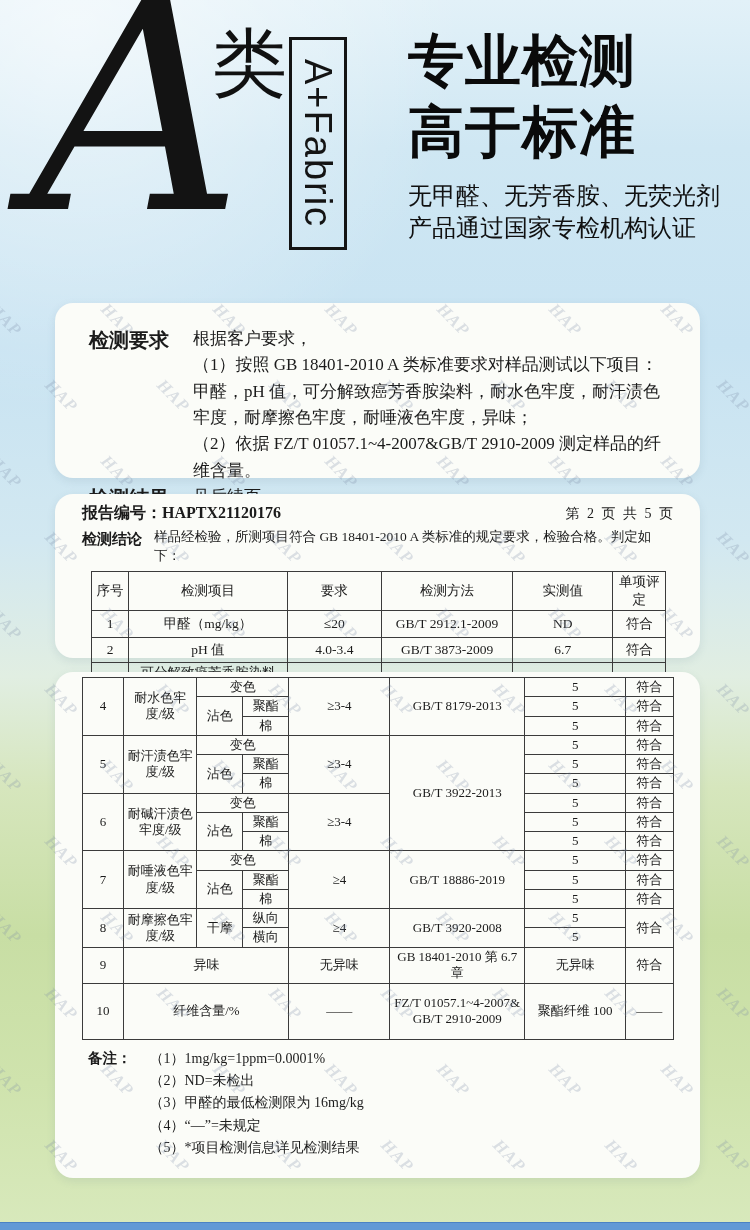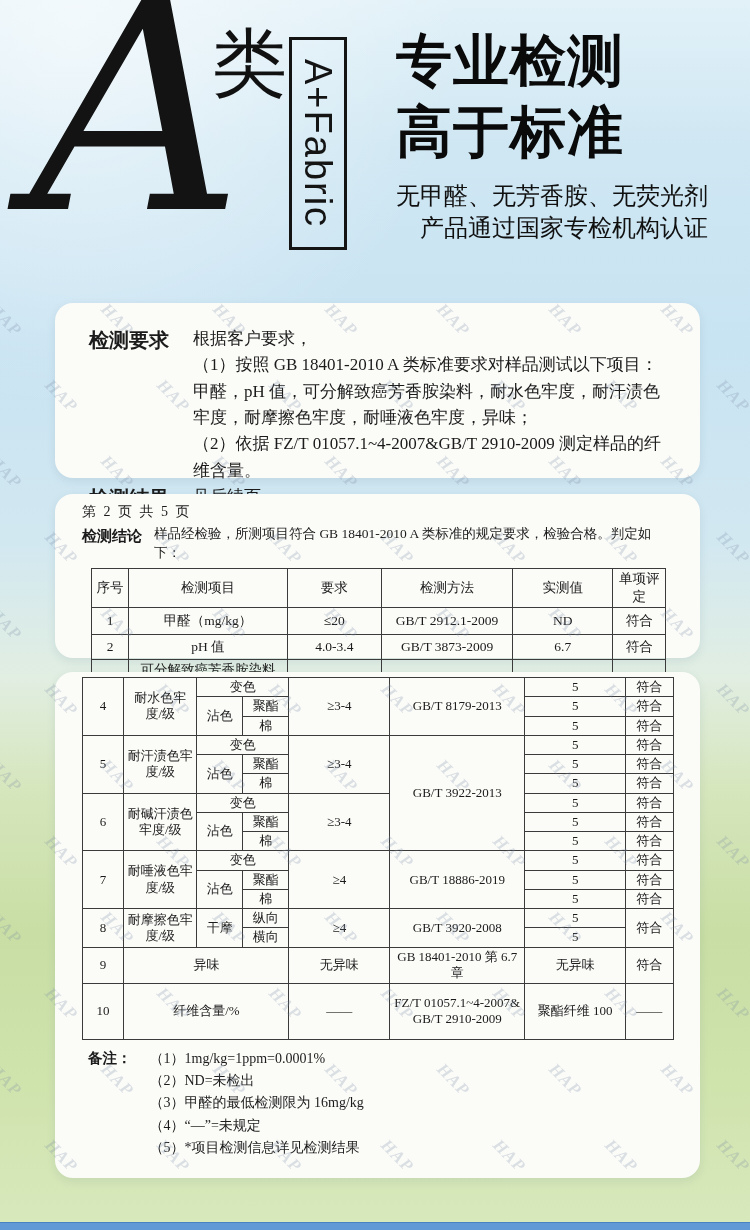--- a/index.html
+++ b/index.html
@@ -40,27 +40,27 @@
   }
   .fabric-badge {
     position:absolute; left:289px; top:37px; width:58px; height:213px;
     border:3px solid #141414; display:flex;
   }
   .fabric-badge span {
     margin:auto; writing-mode:vertical-rl; line-height:1;
     font-family:"Liberation Sans","DejaVu Sans",sans-serif;
     font-size:38px; font-weight:500; letter-spacing:2px; color:#141414;
   }
-  .hero-text { position:absolute; left:396px; top:26px; }
+  .hero-text { position:absolute; left:408px; top:26px; }
   .hero-title {
     font-family:"Liberation Sans","DejaVu Sans",sans-serif;
     font-weight:900; font-size:56px; line-height:1.26;
     letter-spacing:1px; color:#0a0a0a; white-space:nowrap;
   }
-  .hero-subs { margin-top:13px;text-align:right; }
+  .hero-subs { margin-top:13px; }
   .hero-sub {
     font-family:"Liberation Sans","DejaVu Sans",sans-serif;
     font-weight:500; font-size:24px; line-height:1.33; color:#101010; white-space:nowrap;
   }
 
   
   .card {
     position:relative; margin-left:55px; width:645px;
     background:#fbfcf8; border-radius:18px;
     box-shadow: 0 3px 9px rgba(90,120,140,.14);
@@ -236,20 +236,23 @@
     <div class="req-row">
       <div class="req-label">检测结果</div>
       <div class="req-body">
         <p>见后续页</p>
       </div>
     </div>
   </section>
 
   <section class="card card-report">
     <div class="report-head">
+      <div class="report-no">
+        <span>报告编号：</span><span>HAPTX21120176</span>
+      </div>
       <div class="page-info">第 2 页 共 5 页</div>
     </div>
     <div class="conclusion">
       <span class="conclusion-label">检测结论</span>
       <span>样品经检验，所测项目符合 GB 18401-2010 A 类标准的规定要求，检验合格。判定如下：</span>
     </div>
     <table class="t1">
       <colgroup>
         <col style="width:6.5%">
           <col style="width:27.6%">

